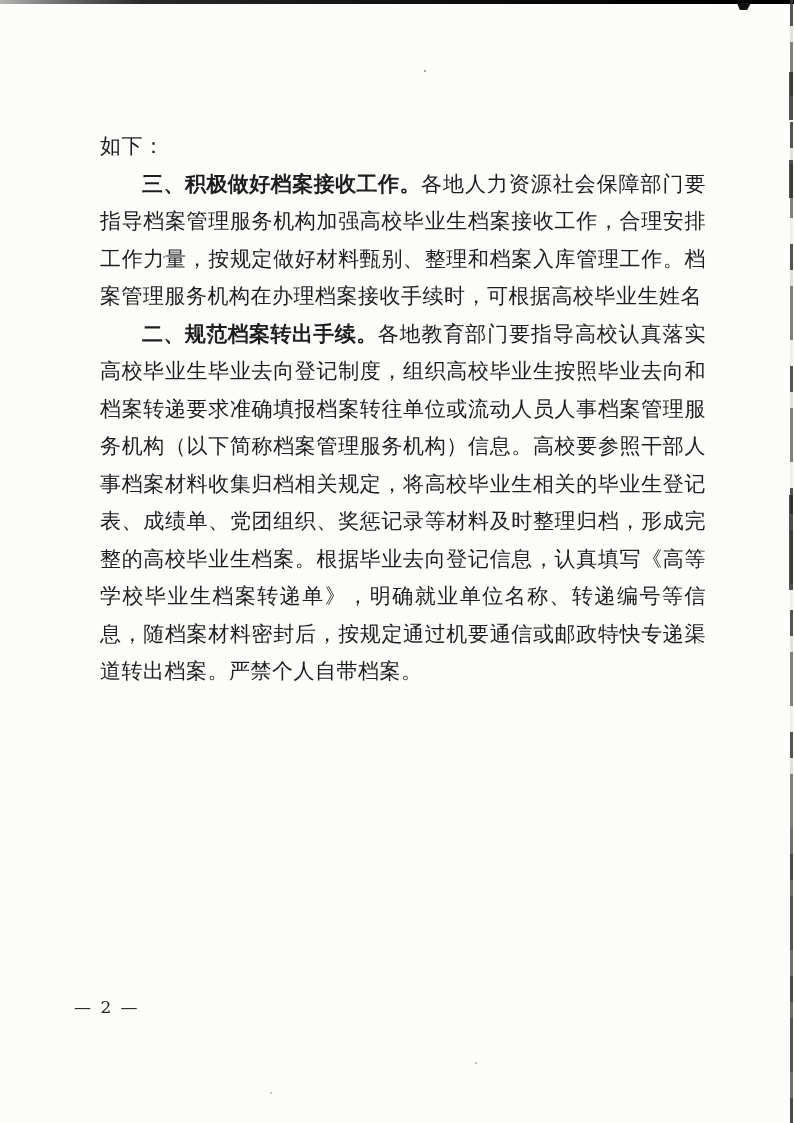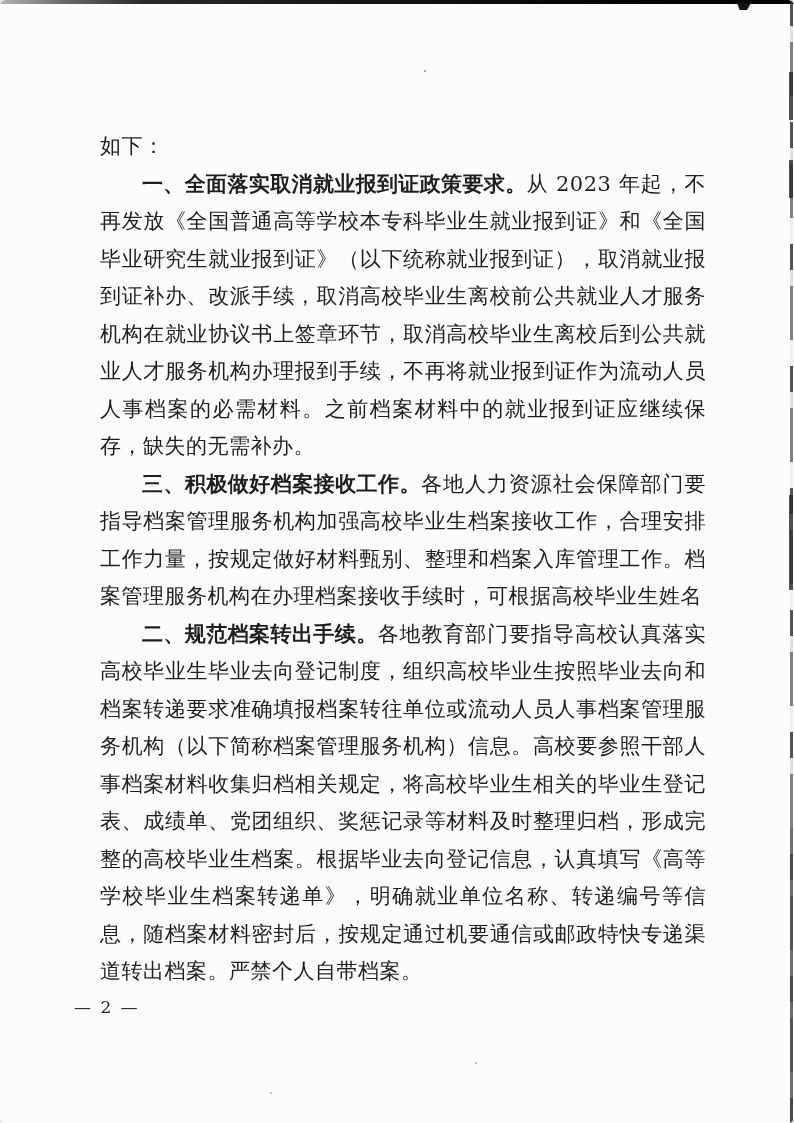--- a/index.html
+++ b/index.html
@@ -5,21 +5,20 @@
   * { margin: 0; padding: 0; box-sizing: border-box; }
   html, body { background: #e8e8e6; }
   .page {
     position: relative;
     width: 794px;
     height: 1123px;
     margin: 0 auto;
     background: #fcfcfa;
     overflow: hidden;
     font-family: "DejaVu Serif", "Liberation Serif", serif;
-    border-radius: 6px;
   }
   
   .edge-top {
     position: absolute;
     top: 0; left: 0;
     width: 100%; height: 4px;
     background: linear-gradient(to right,
       rgba(120,120,120,.55) 0%, rgba(70,70,70,.8) 8%,
       #2a2a2a 18%, #151515 45%, #050505 78%, #000 100%);
   }
@@ -97,23 +96,20 @@
   <div class="speck sp2"></div>
   <div class="speck sp3"></div>
   <div class="speck sp4"></div>
   <div class="speck sp5"></div>
 
   <div class="doc-text">
     <p class="intro">
       <span>如下：</span>
     </p>
     <p>
-      <span class="lead">一、全面落实取消就业报到证政策要求。</span><span>从 2023 年起，不再发放《全国普通高等学校本专科毕业生就业报到证》和《全国毕业研究生就业报到证》（以下统称就业报到证），取消就业报到证补办、改派手续，取消高校毕业生离校前公共就业人才服务机构在就业协议书上签章环节，取消高校毕业生离校后到公共就业人才服务机构办理报到手续，不再将就业报到证作为流动人员人事档案的必需材料。之前档案材料中的就业报到证应继续保存，缺失的无需补办。</span>
-    </p>
-    <p>
       <span class="lead">三、积极做好档案接收工作。</span><span>各地人力资源社会保障部门要指导档案管理服务机构加强高校毕业生档案接收工作，合理安排工作力量，按规定做好材料甄别、整理和档案入库管理工作。档案管理服务机构在办理档案接收手续时，可根据高校毕业生姓名</span>
     </p>
     <p>
       <span class="lead">二、规范档案转出手续。</span><span>各地教育部门要指导高校认真落实高校毕业生毕业去向登记制度，组织高校毕业生按照毕业去向和档案转递要求准确填报档案转往单位或流动人员人事档案管理服务机构（以下简称档案管理服务机构）信息。高校要参照干部人事档案材料收集归档相关规定，将高校毕业生相关的毕业生登记表、成绩单、党团组织、奖惩记录等材料及时整理归档，形成完整的高校毕业生档案。根据毕业去向登记信息，认真填写《高等学校毕业生档案转递单》，明确就业单位名称、转递编号等信息，随档案材料密封后，按规定通过机要通信或邮政特快专递渠道转出档案。严禁个人自带档案。</span>
     </p>
   </div>
 
   <div class="page-number">— 2 —</div>
 
 </div>

